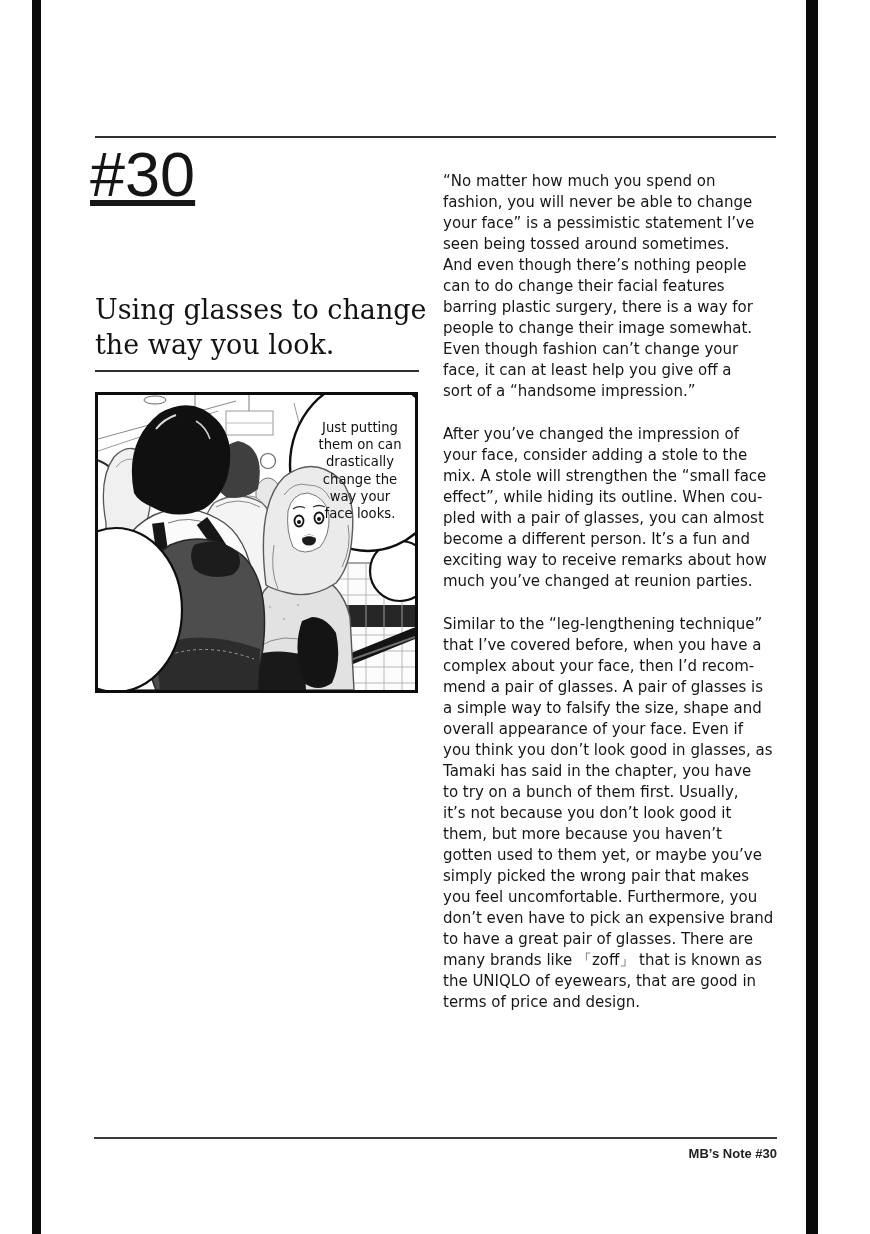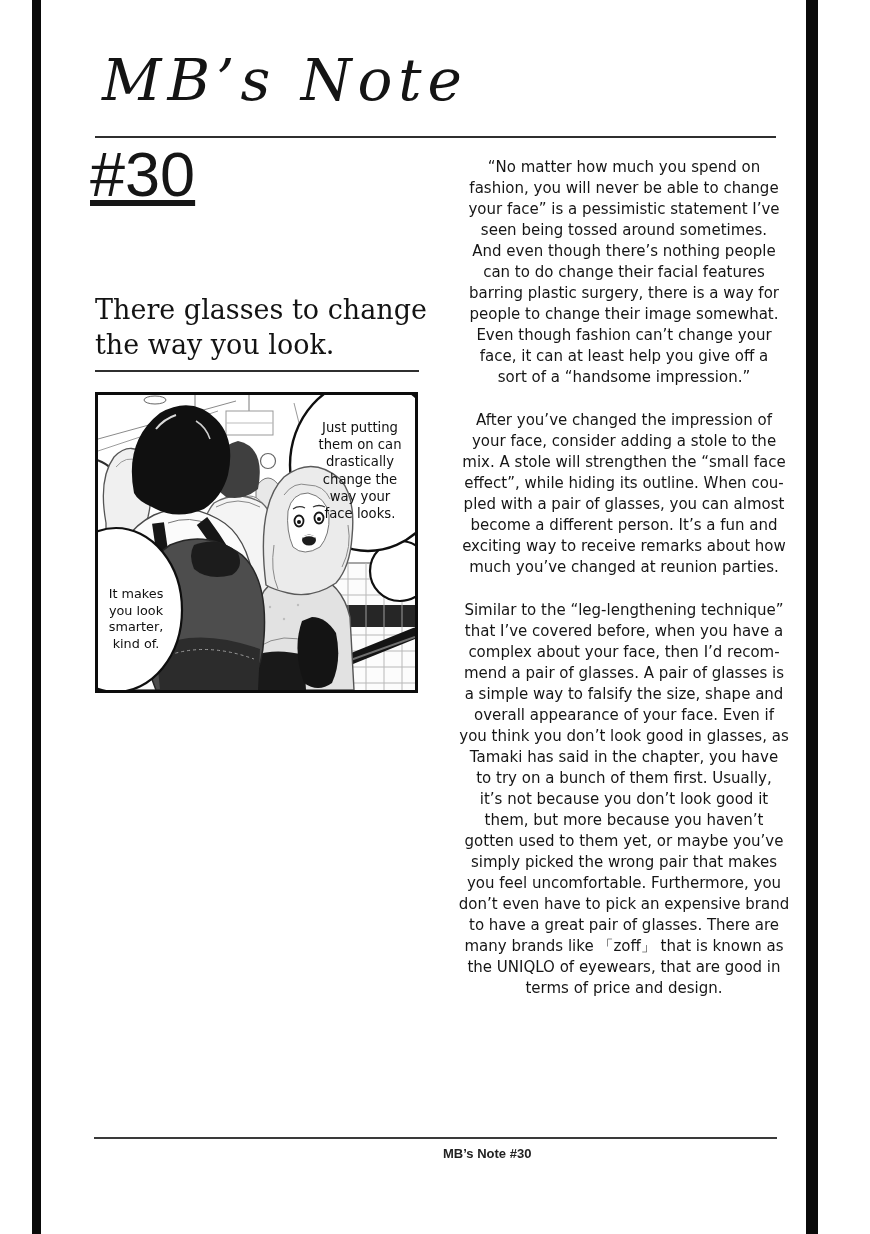--- a/index.html
+++ b/index.html
@@ -22,41 +22,40 @@
   .heading-rule{position:absolute;left:95px;top:370px;width:324px;height:2px;background:#2f2f2f;}
 
   .panel{position:absolute;left:95px;top:392px;width:317px;height:295px;
     border:3px solid #0c0c0c;background:#ffffff;}
   .panel svg{display:block;width:317px;height:295px;}
   .bubble-text{position:absolute;text-align:center;white-space:pre-line;color:#101010;
     font-family:"DejaVu Sans",sans-serif;}
   .bubble-main-text{left:203px;top:24px;width:118px;font-size:13.2px;line-height:17.2px;}
   .bubble-side-text{left:-2px;top:191px;width:80px;font-size:12.8px;line-height:16.6px;}
 
-  .article{position:absolute;left:443px;top:157px;width:362px;text-align:center;}
+  .article{position:absolute;left:443px;top:171px;width:362px;}
   .article p{margin:0 0 22px 0;font-size:15px;line-height:21px;color:#161616;
     white-space:pre-line;font-family:"DejaVu Sans",sans-serif;}
 
   .footer-rule{position:absolute;left:94px;top:1137px;width:683px;height:2px;background:#3a3a3a;}
-  .footer-label{position:absolute;left:443px;top:1146px;width:334px;
+  .footer-label{position:absolute;left:443px;top:1146px;width:334px;text-align:right;
     font-family:"Liberation Sans",sans-serif;font-weight:bold;font-size:13px;color:#222;}
 </style>
 </head>
 <body>
 
 <div class="page">
 
   <div class="edge-bar edge-left"></div>
   <div class="edge-bar edge-right"></div>
 
-  <div class="script-title">MB’s Note</div>
   <div class="title-rule"></div>
   <div class="issue-number">#30</div>
 
-  <div class="heading">There glasses to change
+  <div class="heading">Using glasses to change
 the way you look.</div>
   <div class="heading-rule"></div>
 
   <div class="panel">
     <svg viewBox="0 0 317 295">
 
       <g fill="none">
         <path d="M0 44 L138 6" stroke="#8a8a8a" stroke-width="1"></path>
         <path d="M0 56 L120 16" stroke="#9c9c9c" stroke-width="1"></path>
         <path d="M97 0 V44" stroke="#7a7a7a" stroke-width="1"></path>
@@ -165,24 +164,20 @@
 
       <ellipse cx="18" cy="215" rx="66" ry="82" fill="#fff" stroke="#0f0f0f" stroke-width="2.2"></ellipse>
     </svg>
 
     <div class="bubble-text bubble-main-text">Just putting
 them on can
 drastically
 change the
 way your
 face looks.</div>
-    <div class="bubble-text bubble-side-text">It makes
-you look
-smarter,
-kind of.</div>
   </div>
 
   <div class="article">
     <p>“No matter how much you spend on
 fashion, you will never be able to change
 your face” is a pessimistic statement I’ve
 seen being tossed around sometimes.
 And even though there’s nothing people
 can to do change their facial features
 barring plastic surgery, there is a way for

